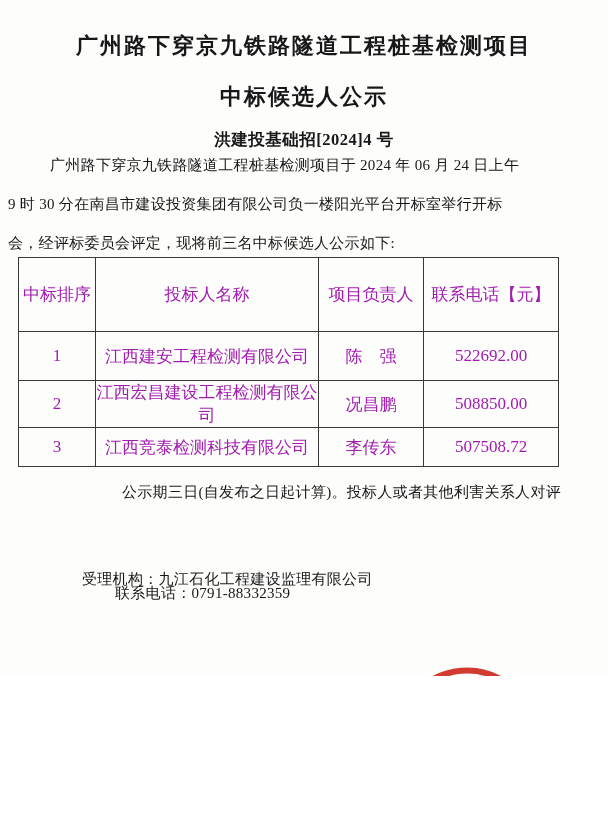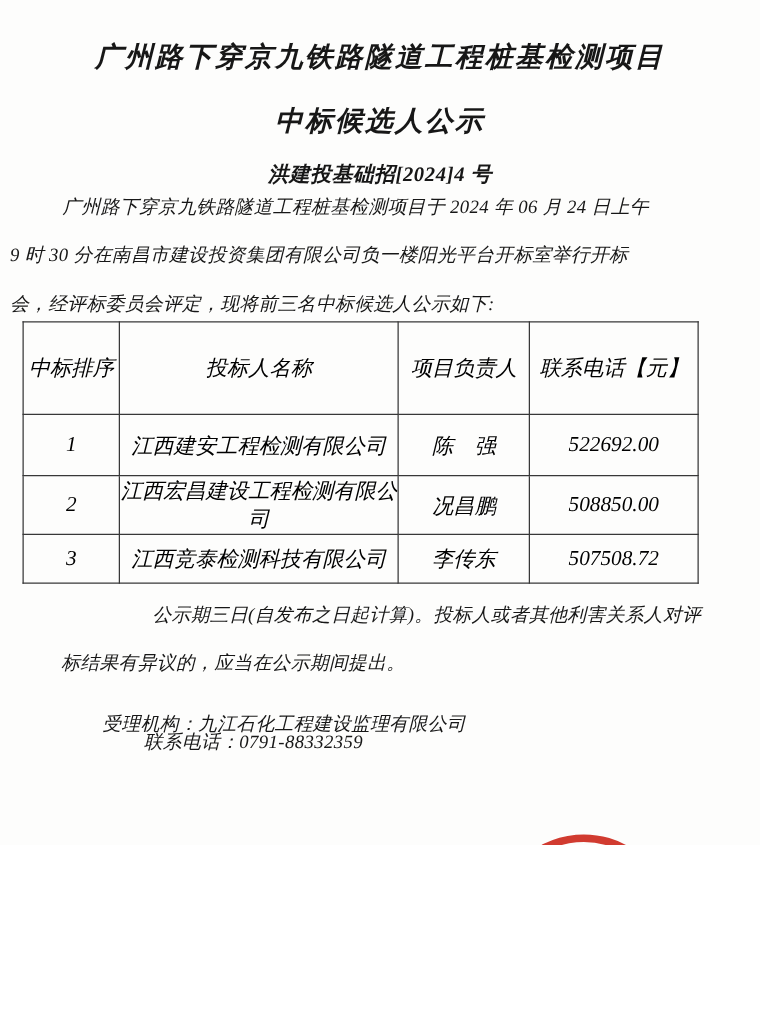--- a/index.html
+++ b/index.html
@@ -3,21 +3,20 @@
 <meta charset="utf-8">
 <style>
   html,body{margin:0;padding:0;background:#ffffff;}
   .page{
     position:relative;
     width:608px;height:676px;
     background:#fdfdfc;
     font-family:"Liberation Serif","DejaVu Serif",serif;
     color:#171717;
     overflow:hidden;
-    font-style:italic;
   }
   .abs{position:absolute;white-space:nowrap;}
   .center{left:0;right:0;text-align:center;}
   .title{font-size:22px;font-weight:bold;letter-spacing:2px;}
   .t1{top:31px;}
   .t2{top:82px;}
   .docnum{top:129px;font-size:16.5px;font-weight:bold;letter-spacing:.5px;}
   .body-line{font-size:15px;letter-spacing:.3px;}
   .i1{left:50px;top:156px;}
   .i2{left:8px;top:195px;}
@@ -33,21 +32,21 @@
   table.bid{
     position:absolute;left:18px;top:257px;
     border-collapse:collapse;table-layout:fixed;
     width:540px;
   }
   table.bid td,table.bid th{
     border:1.6px solid #383838;
     font-size:17px;font-weight:normal;
     text-align:center;vertical-align:middle;
     padding:0;overflow:hidden;
-    color:#000000;
+    color:#a21caf;
   }
   table.bid th{height:73px;}
   table.bid tr.r1 td{height:48px;}
   table.bid tr.r2 td{height:44px;}
   table.bid tr.r3 td{height:38px;}
 
   .seal{
     position:absolute;left:388px;top:664px;
     width:158px;height:150px;
     mix-blend-mode:multiply;
@@ -100,21 +99,20 @@
     <tr class="r3">
       <td>3</td>
       <td>江西竞泰检测科技有限公司</td>
       <td>李传东</td>
       <td>507508.72</td>
     </tr>
   </tbody>
     </table>
 
   <div class="abs body-line n1">公示期三日(自发布之日起计算)。投标人或者其他利害关系人对评</div>
-  <div class="abs body-line n2">标结果有异议的，应当在公示期间提出。</div>
 
   <div class="abs body-line agency">受理机构：九江石化工程建设监理有限公司</div>
   <div class="abs body-line phone">联系电话：0791-88332359</div>
 
   <div class="abs body-line tenderer">
     <span>招标人：</span><span class="gap"></span><span>南昌市建设投资集团基础设施项目管理有限公司</span>
   </div>
 
   <div class="abs body-line date">2024 年 6 月 25 日</div>
 

